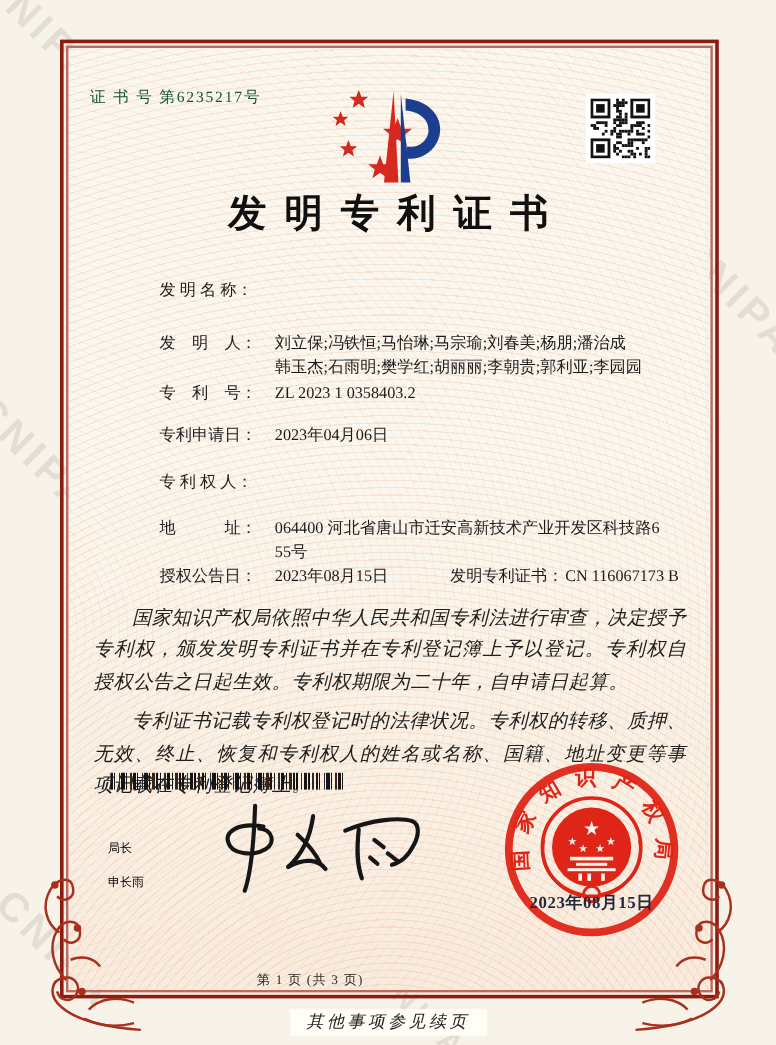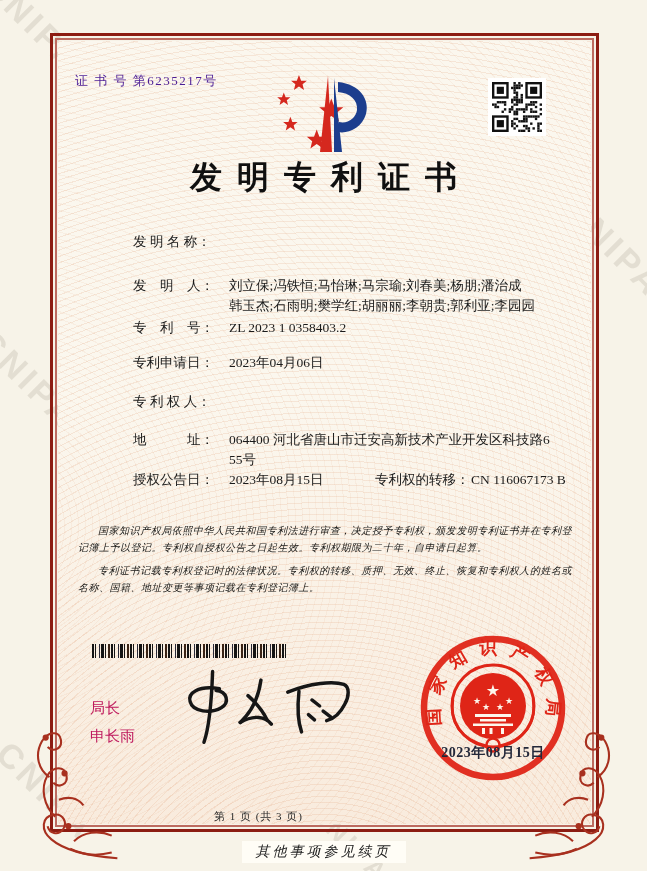--- a/index.html
+++ b/index.html
@@ -32,21 +32,21 @@
   .cert-bg{
     position:absolute;inset:5px;
     background-color:#fbf7ee;
     background-image:
       repeating-radial-gradient(circle at 50% 118%, rgba(224,158,118,.20) 0 1px, transparent 1px 6px),
       repeating-radial-gradient(circle at -12% 62%, rgba(224,158,118,.10) 0 1px, transparent 1px 7px),
       linear-gradient(180deg, rgba(251,247,238,.9) 0%, rgba(251,247,238,0) 45%, rgba(246,221,201,.45) 100%);
   }
   .cert-no{
     position:absolute;left:75px;top:72px;
-    font-size:13px;letter-spacing:1.5px;color:#4c1d95;
+    font-size:13px;letter-spacing:1.5px;color:#14532d;
   }
   .logo{position:absolute;left:276px;top:70px;width:96px;height:86px;}
   .qr-box{
     position:absolute;left:488px;top:78px;width:58px;height:58px;
     background:#ffffff;display:flex;align-items:center;justify-content:center;
   }
   .qr-box svg{width:50px;height:50px;}
   .cert-title{
     position:absolute;left:0;top:156px;width:647px;
     text-align:center;font-size:32px;font-weight:bold;color:#101010;
@@ -59,37 +59,36 @@
   .row-name{top:232px}
   .row-inventors{top:276px}
   .row-patno{top:318px}
   .row-filing{top:353px}
   .row-patentee{top:392px}
   .row-address{top:430px}
   .row-grant{top:470px;width:520px;}
   .grant-group2{position:absolute;left:242px;top:0;display:flex;}
   .paras{
     position:absolute;left:78px;top:503px;width:494px;
-    font-size:10px;line-height:1.65;color:#20201e;
+    font-size:16px;line-height:1.65;color:#20201e;
     font-style:italic;letter-spacing:.5px;
     text-align:justify;
-    margin-top:20px;
   }
   .paras p{margin:0 0 7px 0;text-indent:2em;}
   .barcode{
     position:absolute;left:92px;top:644px;width:197px;height:14px;
     background:repeating-linear-gradient(90deg,
       #141414 0 2px, transparent 2px 3px,
       #141414 3px 4px, transparent 4px 7px,
       #2a2a38 7px 8px, transparent 8px 9px,
       #141414 9px 12px, transparent 12px 13px,
       #141414 13px 14px, transparent 14px 16px,
       #3a2416 16px 18px, transparent 18px 19px);
   }
-  .director{position:absolute;left:90px;top:694px;font-size:15px;color:#be185d;line-height:28px;}
+  .director{position:absolute;left:90px;top:694px;font-size:10px;color:#000000;line-height:28px;}
   .signature{position:absolute;left:172px;top:660px;width:190px;height:92px;}
   .seal{position:absolute;left:419px;top:634px;width:148px;height:148px;}
   .seal svg{position:absolute;inset:0;}
   .seal-date{
     position:absolute;left:0;top:110px;width:148px;text-align:center;
     font-size:14px;font-weight:bold;color:#23283a;letter-spacing:.5px;
     font-family:"Liberation Serif",serif;
   }
   .page-info{
     position:absolute;left:0;top:809px;width:517px;text-align:center;
@@ -294,21 +293,21 @@
       <span class="flabel">地　　　址：</span>
       <span class="fvalue">
         <span style="display:block">064400 河北省唐山市迁安高新技术产业开发区科技路6</span>
         <span style="display:block">55号</span>
       </span>
     </div>
     <div class="frow row-grant" style="position:absolute;">
       <span class="flabel">授权公告日：</span>
       <span class="fvalue">2023年08月15日</span>
       <span class="grant-group2">
-        <span class="flabel">专利权的转移：</span>
+        <span class="flabel">发明专利证书：</span>
         <span class="fvalue">CN 116067173 B</span>
       </span>
     </div>
   </div>
 
   <div class="paras">
     <p>国家知识产权局依照中华人民共和国专利法进行审查，决定授予专利权，颁发发明专利证书并在专利登记簿上予以登记。专利权自授权公告之日起生效。专利权期限为二十年，自申请日起算。</p>
     <p>专利证书记载专利权登记时的法律状况。专利权的转移、质押、无效、终止、恢复和专利权人的姓名或名称、国籍、地址变更等事项记载在专利登记簿上。</p>
   </div>
 

